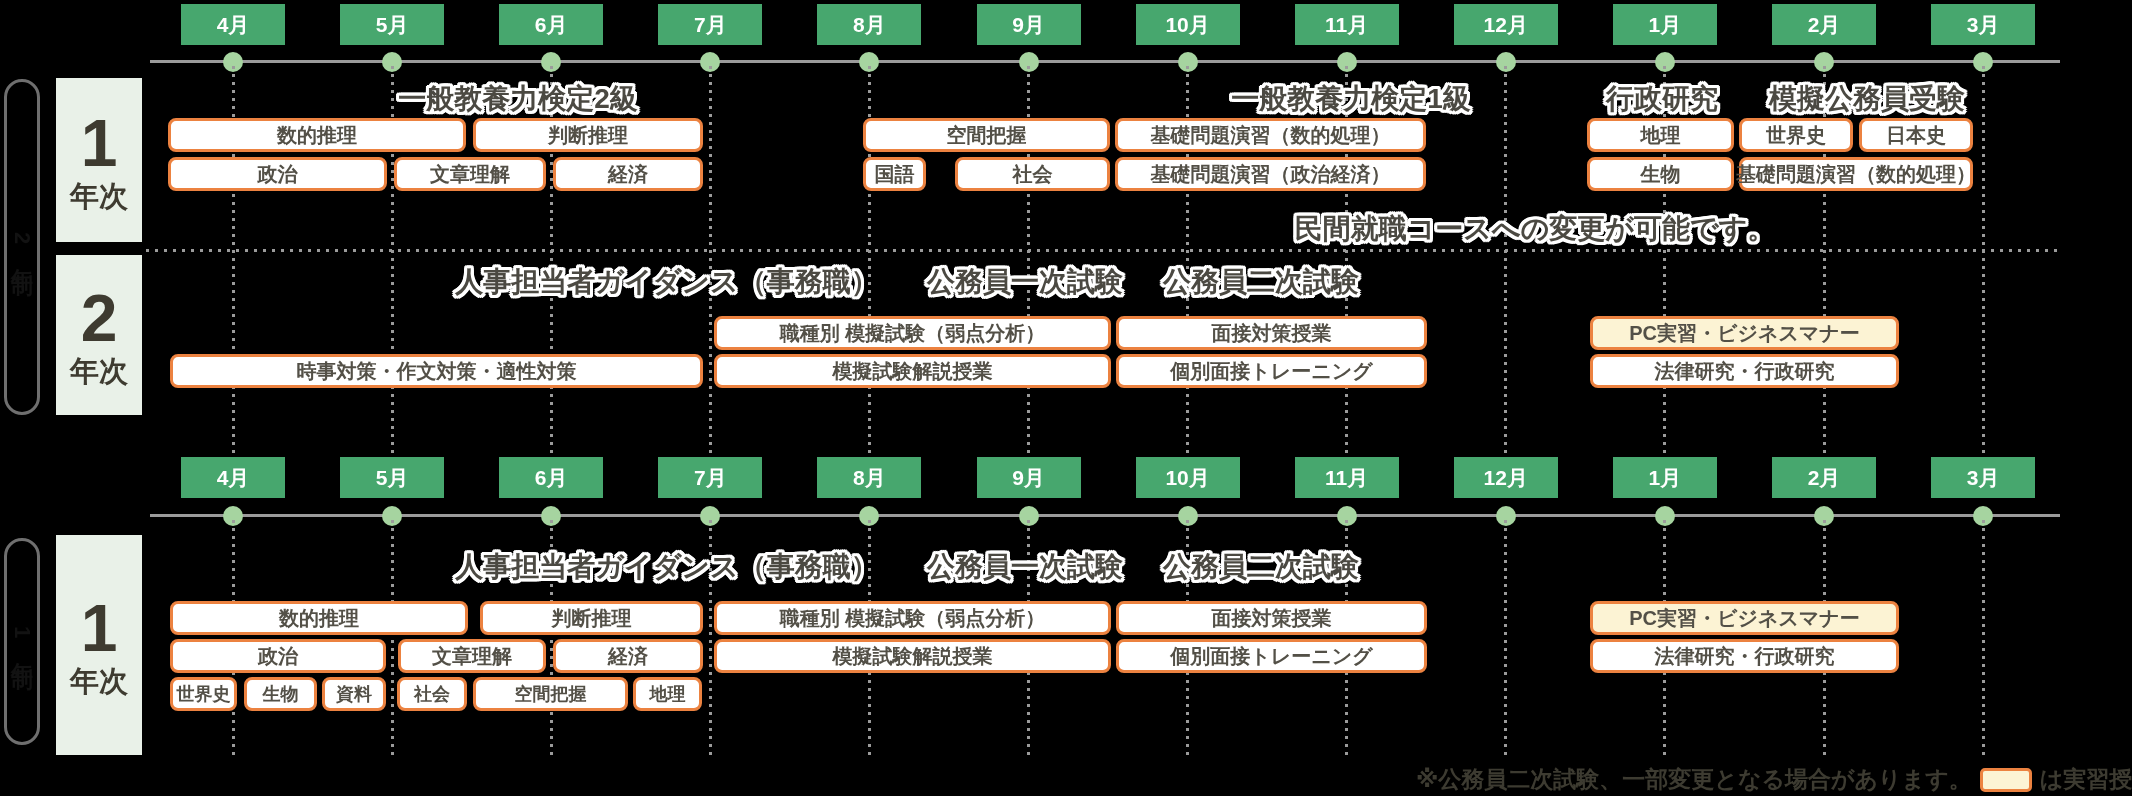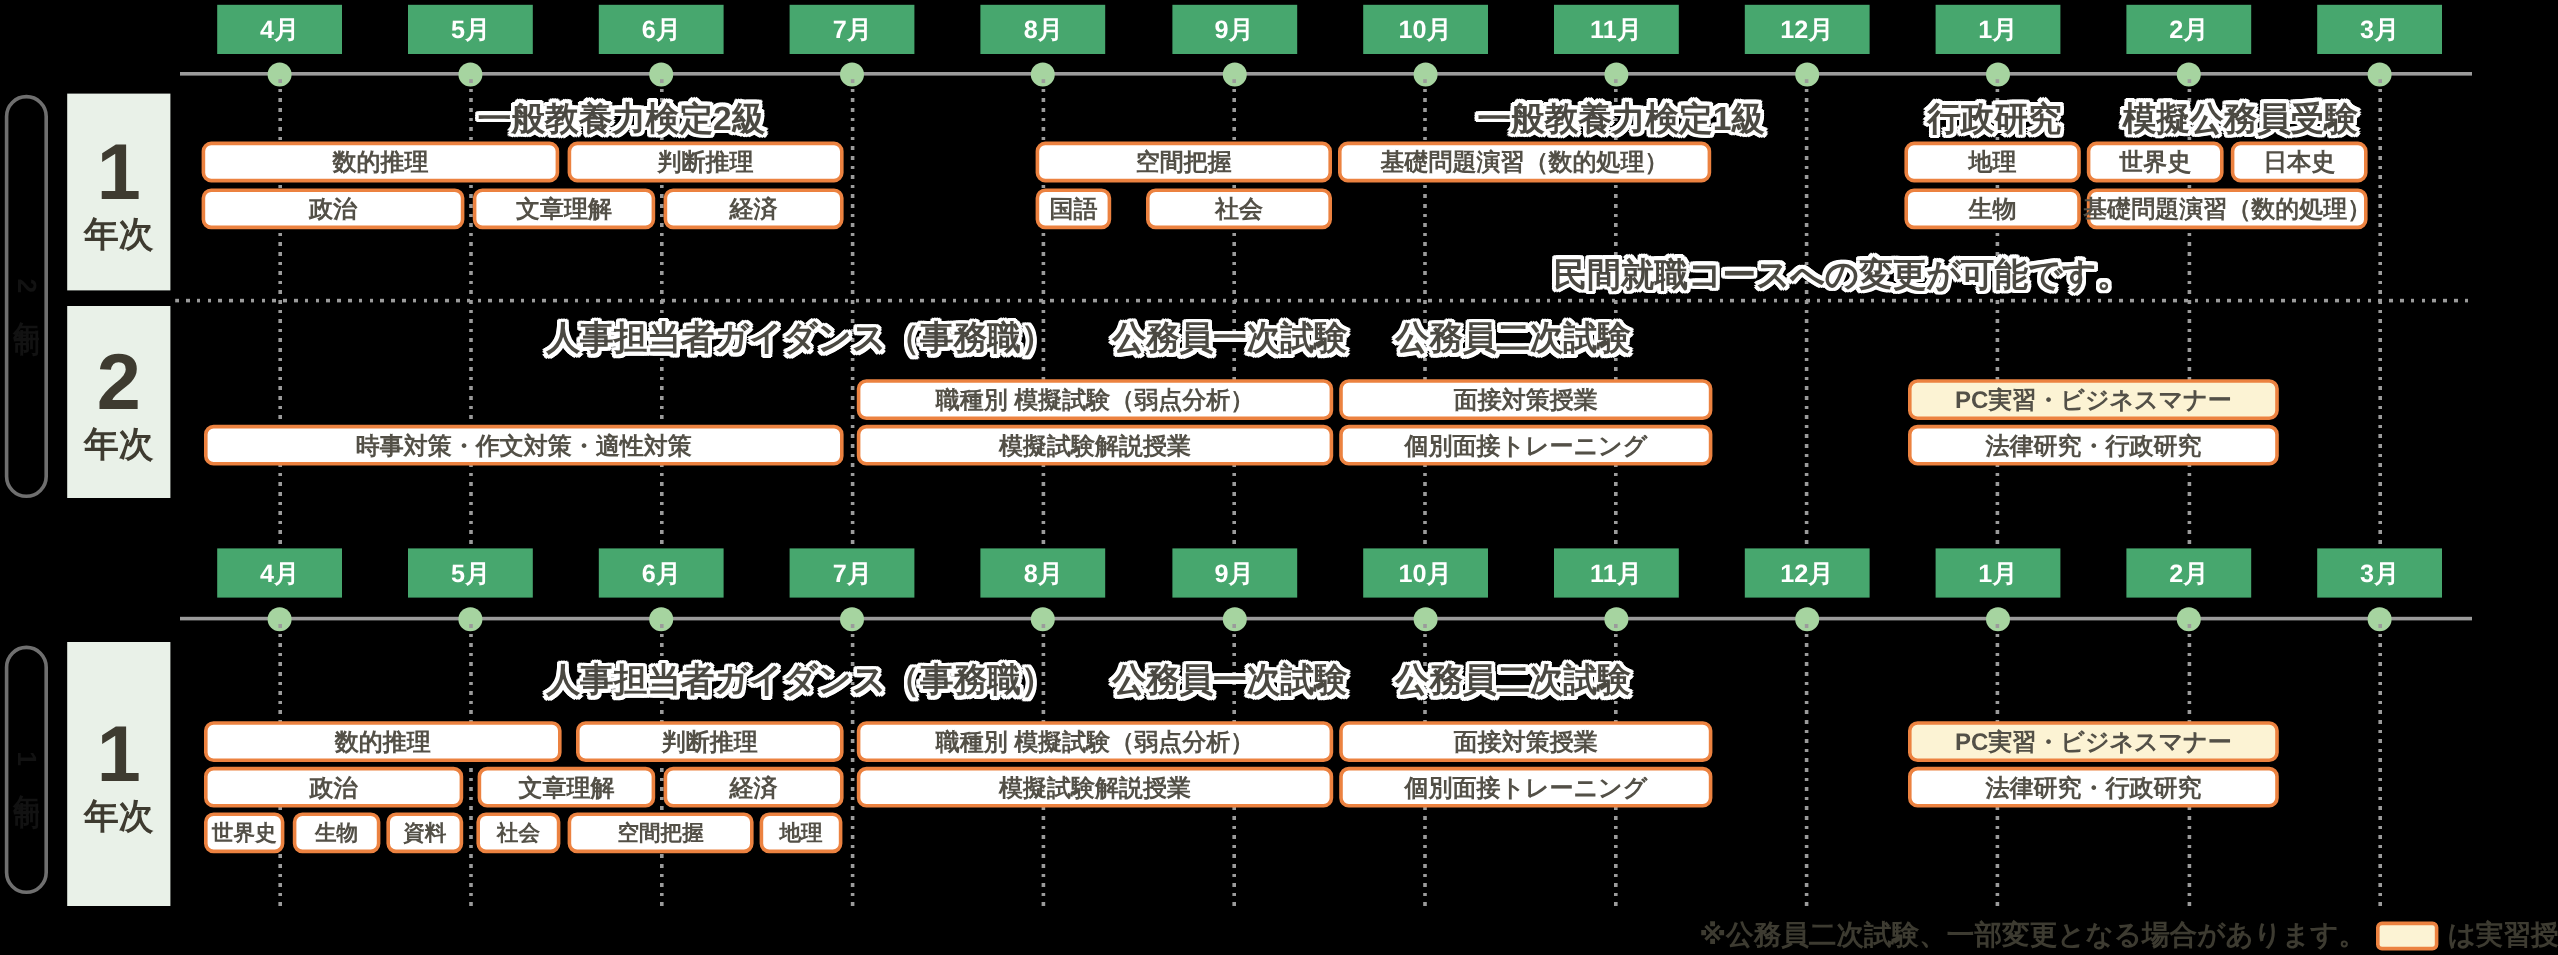--- a/index.html
+++ b/index.html
@@ -127,20 +127,21 @@
     <div class="cbox" style="left: 863px; top: 118px; width: 247px;">空間把握</div>
     <div class="cbox" style="left: 1115px; top: 118px; width: 311px;">基礎問題演習（数的処理）</div>
     <div class="cbox" style="left: 1587px; top: 118px; width: 147px;">地理</div>
     <div class="cbox" style="left: 1739px; top: 118px; width: 114px;">世界史</div>
     <div class="cbox" style="left: 1859px; top: 118px; width: 114px;">日本史</div>
     <div class="cbox" style="left: 168px; top: 157px; width: 219px;">政治</div>
     <div class="cbox" style="left: 394px; top: 157px; width: 152px;">文章理解</div>
     <div class="cbox" style="left: 553px; top: 157px; width: 150px;">経済</div>
     <div class="cbox" style="left: 863px; top: 157px; width: 63px;">国語</div>
     <div class="cbox" style="left: 955px; top: 157px; width: 155px;">社会</div>
+    <div class="cbox" style="left: 1115px; top: 157px; width: 311px;">基礎問題演習（政治経済）</div>
     <div class="cbox" style="left: 1587px; top: 157px; width: 147px;">生物</div>
     <div class="cbox" style="left: 1739px; top: 157px; width: 234px;">基礎問題演習（数的処理）</div>
     <div class="badge" style="top: 255px; height: 160px;">
       <div class="num">2</div>
       <div class="suf">年次</div>
     </div>
     <div class="milestone" style="left: 667px; top: 263px;">人事担当者ガイダンス（事務職）</div>
     <div class="milestone" style="left: 1025px; top: 263px;">公務員一次試験</div>
     <div class="milestone" style="left: 1261px; top: 263px;">公務員二次試験</div>
     <div class="cbox" style="left: 714px; top: 316px; width: 397px;">職種別 模擬試験（弱点分析）</div>

